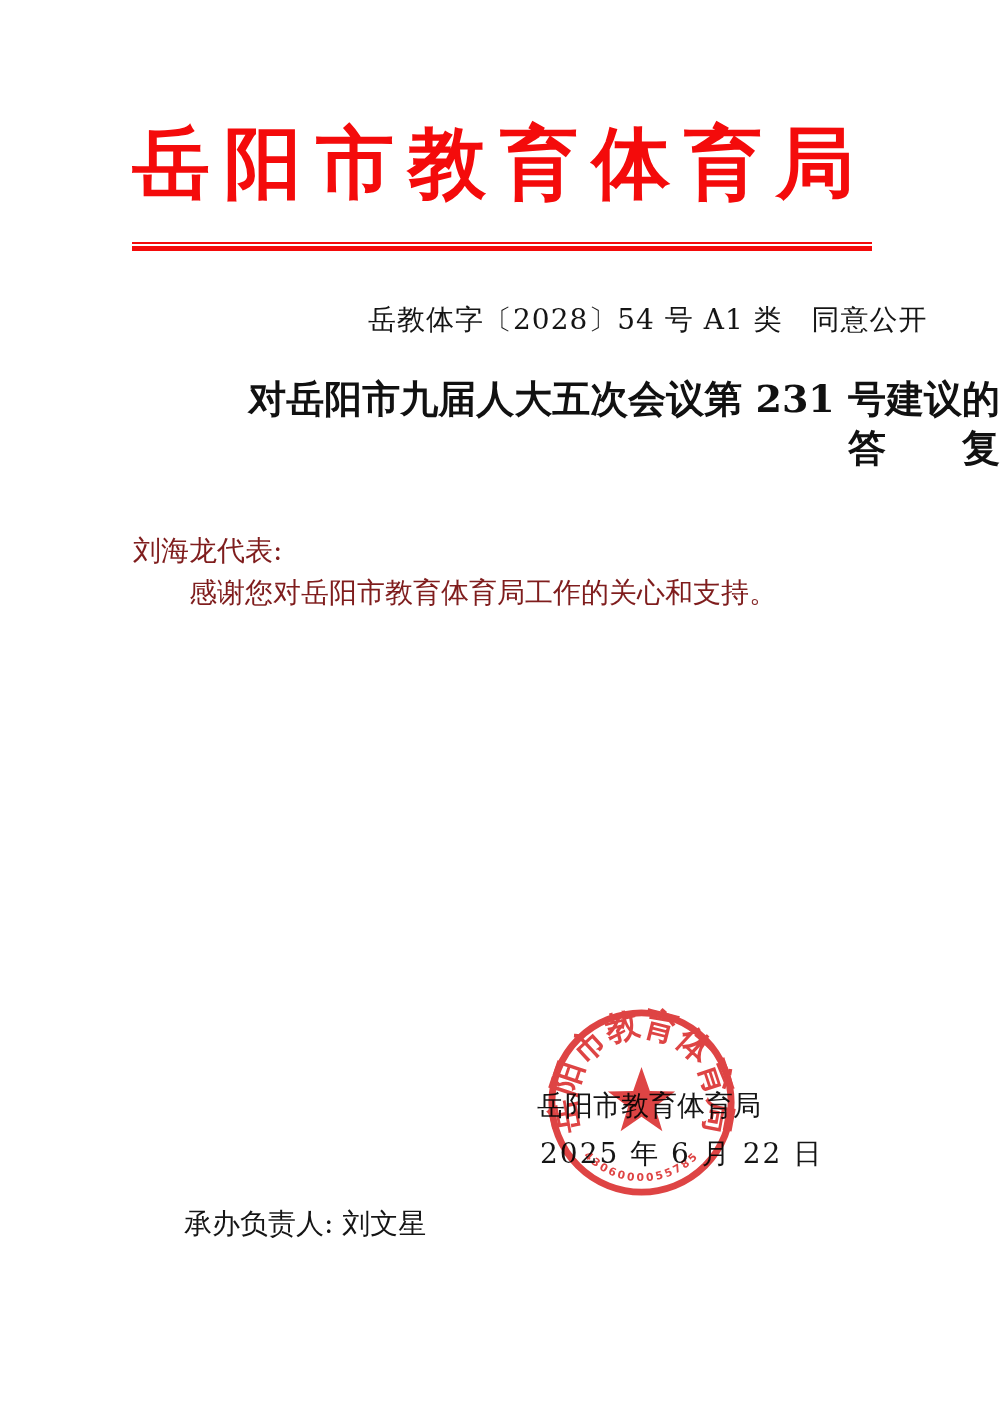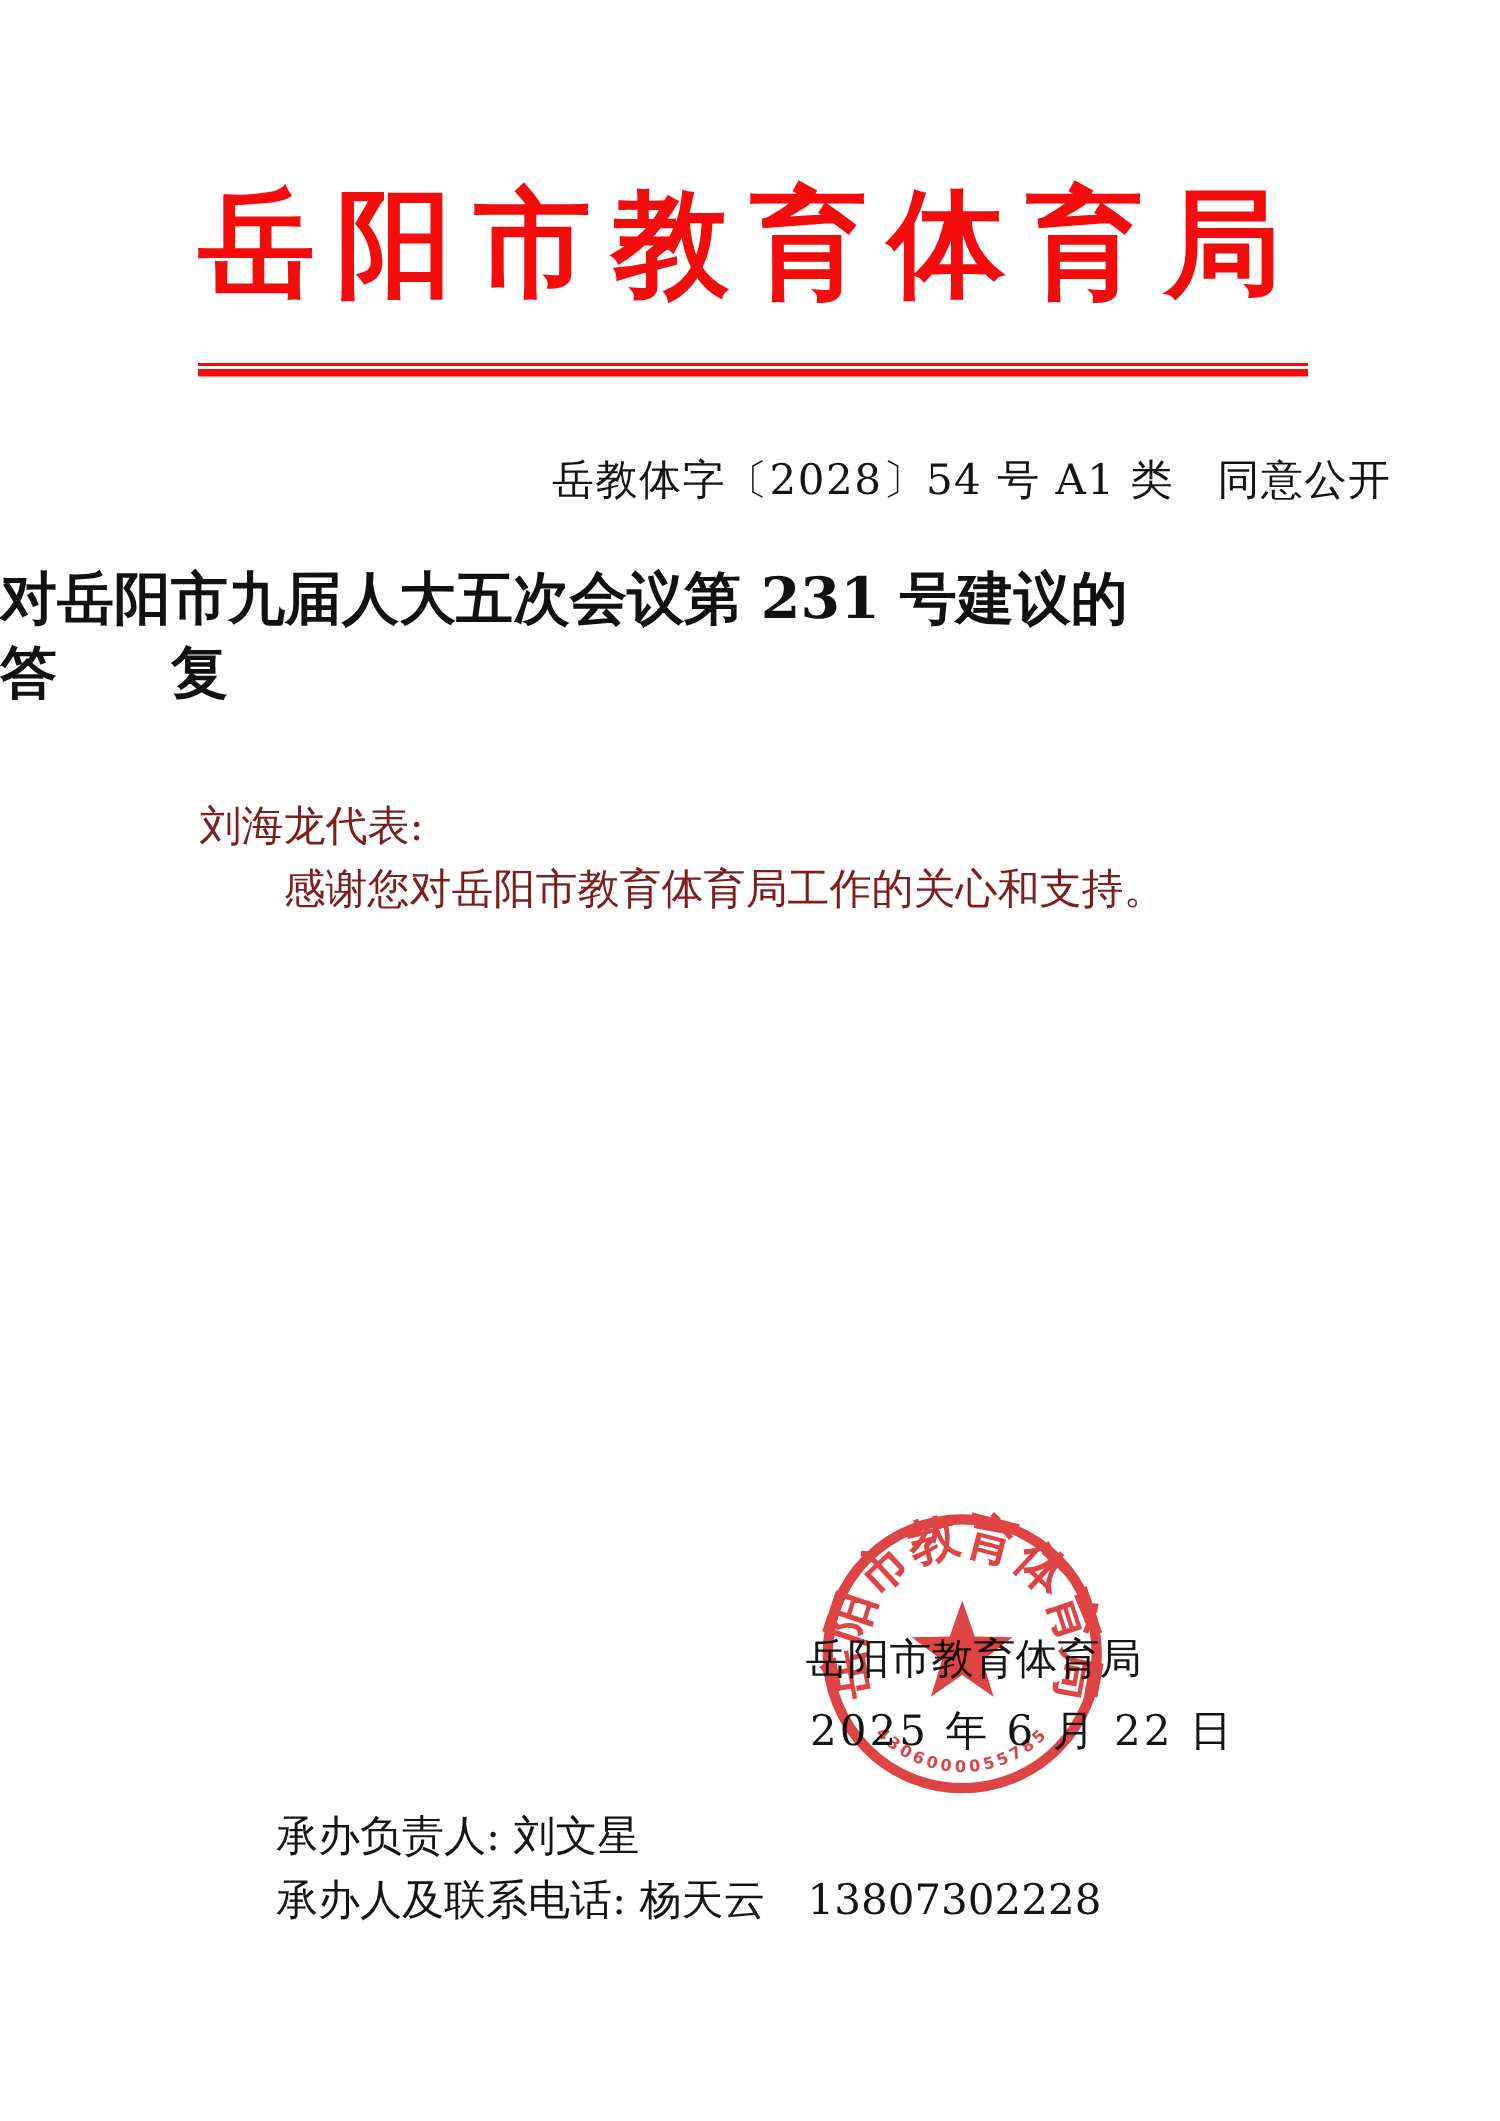--- a/index.html
+++ b/index.html
@@ -44,21 +44,21 @@
     left: 368px;
     font-size: 28px;
     letter-spacing: 1px;
     white-space: nowrap;
   }
   .doc-title {
     position: absolute;
     top: 374px;
     left: 0;
     width: 100%;
-    text-align: left;
+    text-align: right;
     font-weight: bold;
     font-size: 38px;
     line-height: 49px;
     color: #111;
   }
   .body-text {
     position: absolute;
     top: 530px;
     left: 133px;
     width: 738px;
@@ -139,16 +139,15 @@
       <textPath href="#sealArcTop" startOffset="50%" text-anchor="middle">岳阳市教育体育局</textPath>
     </text>
     <polygon fill="#dc3535" points="100,64 108.5,88.4 134.2,88.9 113.7,104.4 121.2,129.1 100,114.4 78.8,129.1 86.3,104.4 65.8,88.9 91.5,88.4"></polygon>
     <text font-size="11" font-weight="bold" fill="#dc3535" letter-spacing="2.5" font-family="DejaVu Sans, Liberation Sans, sans-serif">
       <textPath href="#sealArcBottom" startOffset="50%" text-anchor="middle">4306000055785</textPath>
     </text>
   </svg>
 
   <div class="footer-block">
     <div>承办负责人: 刘文星</div>
-    <div>承办人及联系电话: 杨天云　13807302228</div>
   </div>
 
 </div>
 
 </body></html>

